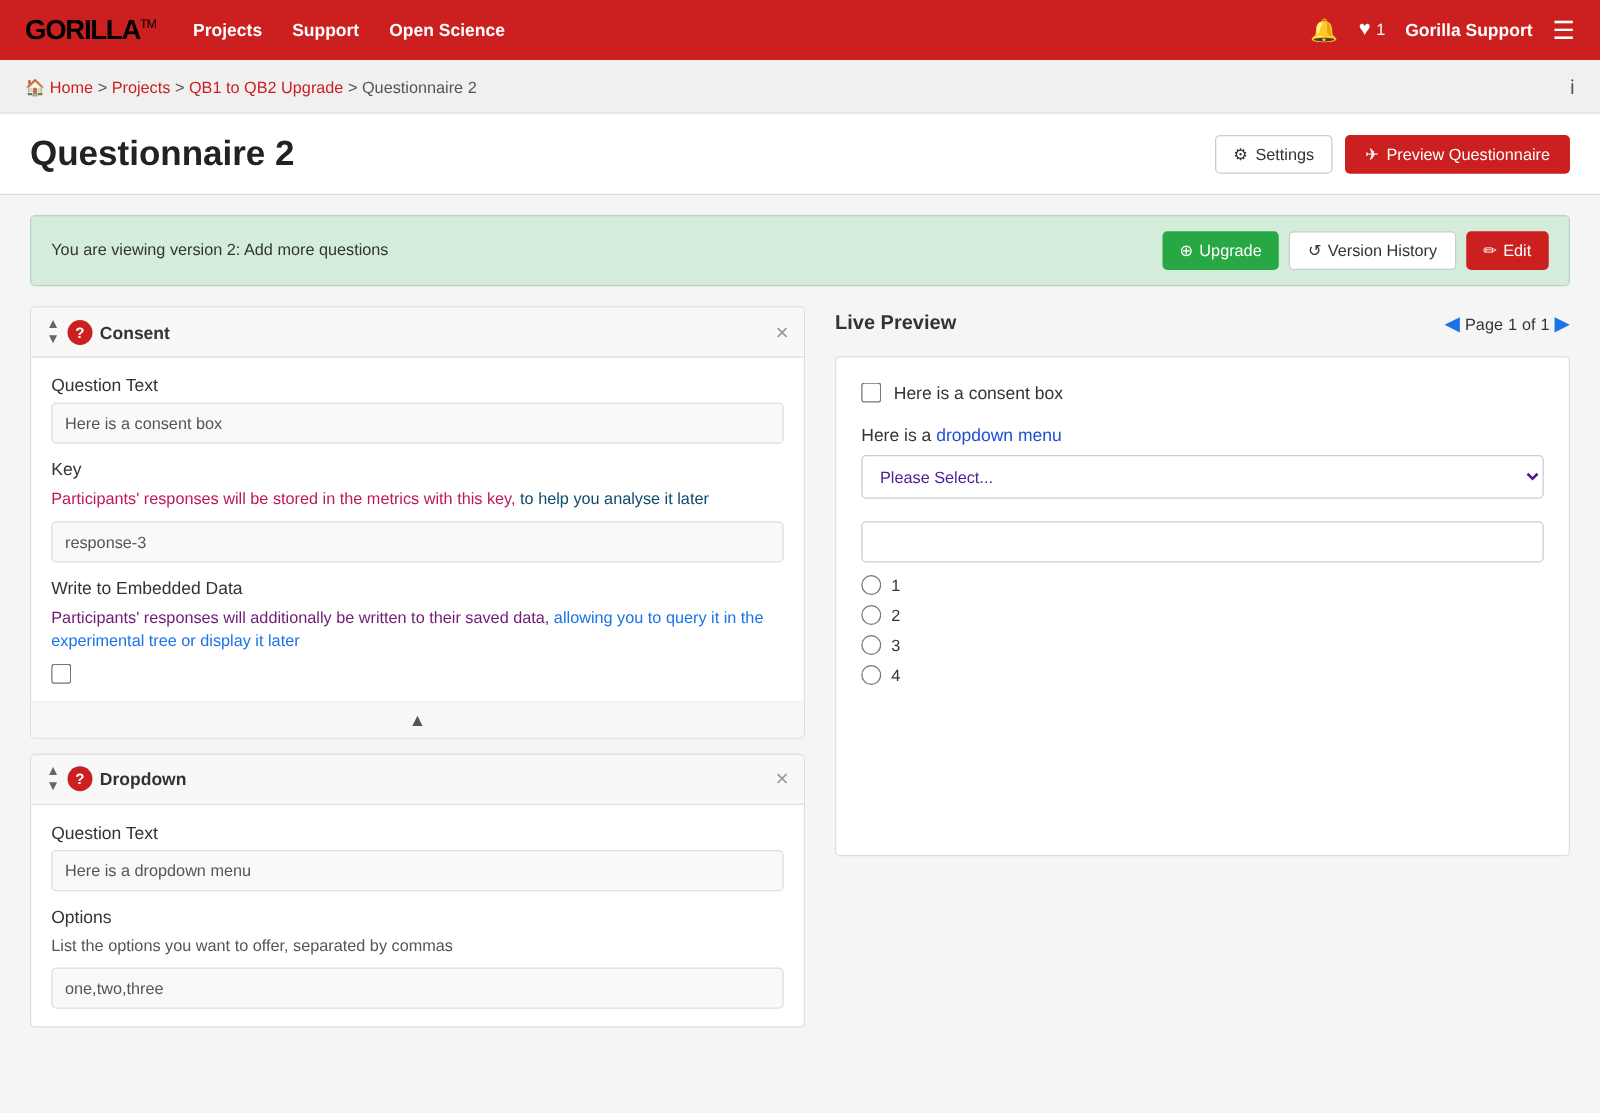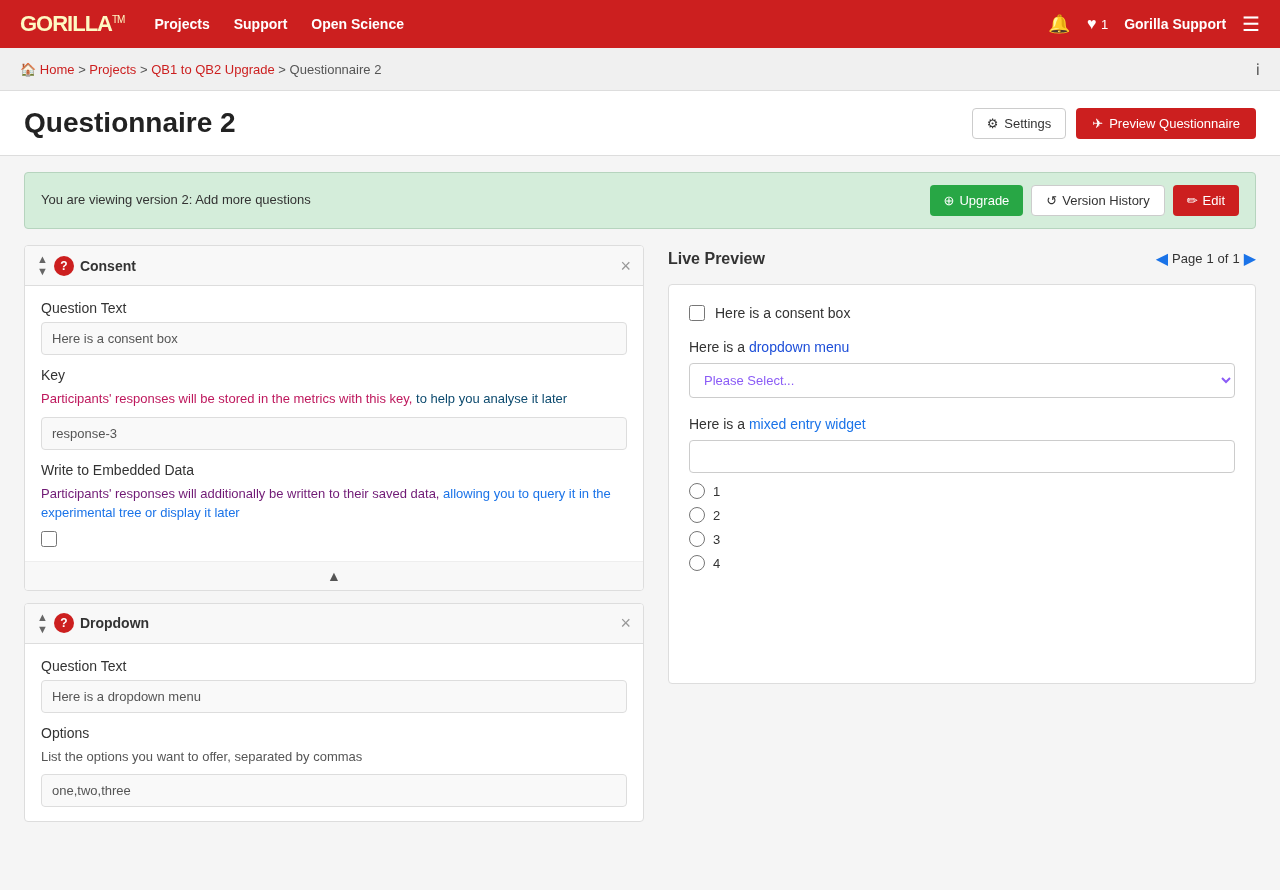--- a/index.html
+++ b/index.html
@@ -10,21 +10,21 @@
       background: #cc1f1f;
       display: flex;
       align-items: center;
       padding: 0 20px;
       height: 48px;
       color: white;
     }
     .navbar-brand {
       font-size: 22px;
       font-weight: 900;
-      color: #fef9c3;
+      color: #000000;
       margin-right: 30px;
       letter-spacing: -1px;
     }
     .navbar-brand sup { font-size: 10px; font-weight: normal; }
     .navbar-links { display: flex; gap: 24px; flex: 1; }
     .navbar-links a { color: white; text-decoration: none; font-weight: bold; font-size: 14px; }
     .navbar-right { display: flex; align-items: center; gap: 16px; }
     .navbar-right .icon-btn { color: white; font-size: 18px; cursor: pointer; }
     .navbar-right .heart { color: white; font-size: 16px; }
     .navbar-right .heart span { font-size: 13px; }
@@ -207,21 +207,21 @@
     .dropdown-label { font-size: 14px; margin-bottom: 8px; }
     .dropdown-label .highlight { color: #1a73e8; }
     .preview-select {
       width: 100%;
       padding: 8px 10px;
       border: 1px solid #ccc;
       border-radius: 4px;
       font-size: 13px;
       background: white;
       margin-bottom: 18px;
-      color: #8b5cf6;
+      color: #4c1d95;
       appearance: auto;
     }
     .mixed-label { font-size: 14px; margin-bottom: 8px; }
     .mixed-label .highlight { color: #1a73e8; }
     .mixed-input {
       width: 100%;
       padding: 8px 10px;
       border: 1px solid #ccc;
       border-radius: 4px;
       font-size: 13px;
@@ -391,23 +391,20 @@
 
       
       <div class="dropdown-label">
         <span>Here is a </span><span class="highlight" style="color:#1d4ed8;">dropdown menu</span>
       </div>
       <select class="preview-select">
         <option value="Please Select...">Please Select...</option>
       </select>
 
       
-      <div class="mixed-label">
-        <span>Here is a </span><span class="highlight" style="color:#1a73e8;">mixed entry widget</span>
-      </div>
       <input type="text" class="mixed-input" style="">
 
       <div class="radio-group">
         <div class="radio-item">
           <input type="radio" name="mixed-radio" style="">
           <span>1</span>
         </div>
         <div class="radio-item">
           <input type="radio" name="mixed-radio" style="">
           <span>2</span>

